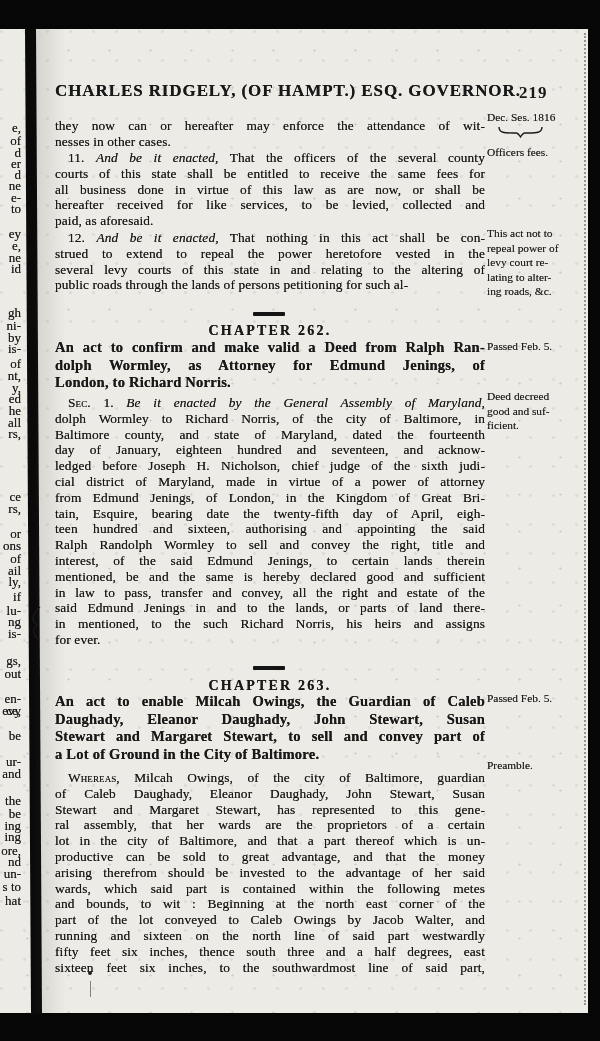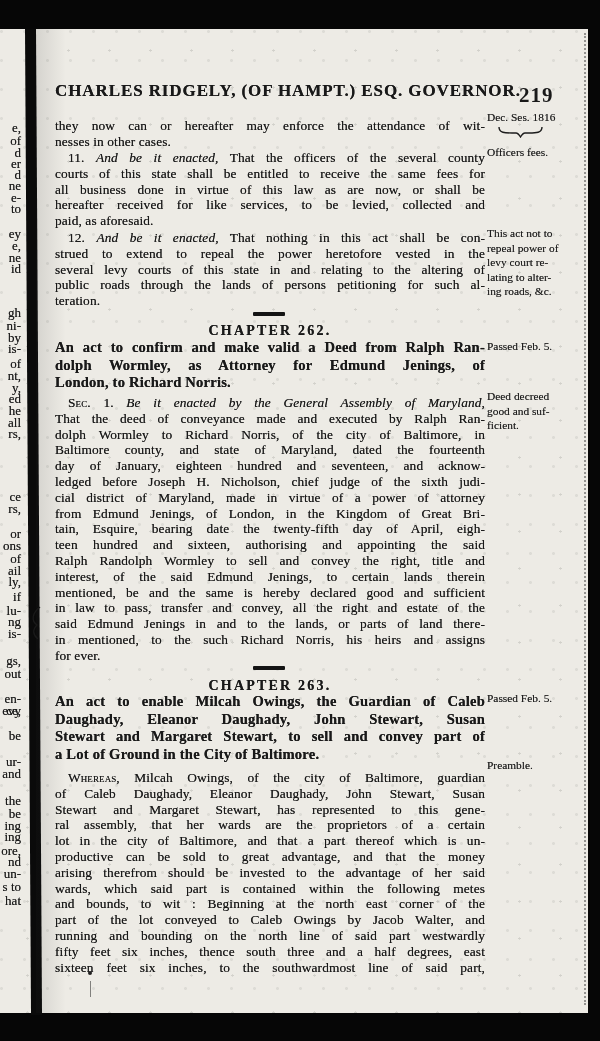--- a/index.html
+++ b/index.html
@@ -37,21 +37,21 @@
   .page-edge{position:absolute;left:584px;top:4px;width:0;height:972px;
     border-left:2px dotted rgba(40,40,40,.45);}
   .blk{position:absolute;left:55px;width:430px;}
   .mnote{position:absolute;left:487px;width:98px;font-size:11.4px;line-height:14.6px;
     color:#1d1d1d;text-shadow:0 0 .4px rgba(20,20,20,.6);}
   .mnote .lines div{margin:0;}
   .header-row{position:absolute;left:55px;top:52px;width:460px;text-align:center;}
   .htitle{font-weight:bold;font-size:17px;letter-spacing:.9px;white-space:nowrap;
     text-shadow:0 0 .5px rgba(10,10,10,.8);}
   .pagenum{position:absolute;left:519px;top:54px;width:40px;font-weight:bold;
-    font-size:21px;letter-spacing:1px;}
+    font-size:17px;letter-spacing:1px;}
   .bodytxt{font-size:13.4px;line-height:15.8px;letter-spacing:.1px;
     text-shadow:0 0 .45px rgba(25,25,25,.75);}
   .bodytxt .fl, .bodytxt .lines div{
     text-align:justify;text-align-last:justify;
   }
   .bodytxt.ragged .lines div:last-child{text-align-last:left;}
   .fl.ind{margin-left:13px;}
   .chap-rule{position:absolute;width:32px;height:3.5px;background:#141414;border-radius:1px;}
   .chap-head{position:absolute;left:55px;width:430px;text-align:center;
     font-weight:bold;font-size:14px;letter-spacing:2.2px;
@@ -164,42 +164,40 @@
   <div class="blk bodytxt ragged" style="top:201px">
     <div class="fl ind">
       <span>12.</span>
       <span class="ital">And be it enacted,</span>
       <span>That nothing in this act shall be con-</span>
     </div>
     <div class="lines">
         <div>strued to extend to repeal the power heretofore vested in the</div>
         <div>several levy courts of this state in and relating to the altering of</div>
         <div>public roads through the lands of persons petitioning for such al-</div>
-        <div>teration.</div>
       </div>
   </div>
 
   <div class="chap-rule" style="left:253px;top:283px"></div>
   <div class="chap-head" style="top:294px">CHAPTER 262.</div>
   <div class="blk acttitle ragged" style="top:310px">
     <div class="lines">
         <div>An act to confirm and make valid a Deed from Ralph Ran-</div>
         <div>dolph Wormley, as Attorney for Edmund Jenings, of</div>
         <div>London, to Richard Norris.</div>
       </div>
   </div>
 
   <div class="blk bodytxt ragged" style="top:366px">
     <div class="fl ind">
       <span class="sc">Sec. 1.</span>
       <span class="ital">Be it enacted by the General Assembly of Maryland,</span>
       <span></span>
     </div>
     <div class="lines">
-        <div>That the deed of conveyance made and executed by Ralph Ran-</div>
         <div>dolph Wormley to Richard Norris, of the city of Baltimore, in</div>
         <div>Baltimore county, and state of Maryland, dated the fourteenth</div>
         <div>day of January, eighteen hundred and seventeen, and acknow-</div>
         <div>ledged before Joseph H. Nicholson, chief judge of the sixth judi-</div>
         <div>cial district of Maryland, made in virtue of a power of attorney</div>
         <div>from Edmund Jenings, of London, in the Kingdom of Great Bri-</div>
         <div>tain, Esquire, bearing date the twenty-fifth day of April, eigh-</div>
         <div>teen hundred and sixteen, authorising and appointing the said</div>
         <div>Ralph Randolph Wormley to sell and convey the right, title and</div>
         <div>interest, of the said Edmund Jenings, to certain lands therein</div>
@@ -230,21 +228,21 @@
     <div class="lines">
         <div>of Caleb Daughady, Eleanor Daughady, John Stewart, Susan</div>
         <div>Stewart and Margaret Stewart, has represented to this gene-</div>
         <div>ral assembly, that her wards are the proprietors of a certain</div>
         <div>lot in the city of Baltimore, and that a part thereof which is un-</div>
         <div>productive can be sold to great advantage, and that the money</div>
         <div>arising therefrom should be invested to the advantage of her said</div>
         <div>wards, which said part is contained within the following metes</div>
         <div>and bounds, to wit : Beginning at the north east corner of the</div>
         <div>part of the lot conveyed to Caleb Owings by Jacob Walter, and</div>
-        <div>running and bounding on the north line of said part westwardly</div>
+        <div>running and sixteen on the north line of said part westwardly</div>
         <div>fifty feet six inches, thence south three and a half degrees, east</div>
         <div>sixteen feet six inches, to the southwardmost line of said part,</div>
       </div>
   </div>
 
   <div class="mnote" style="top:81px">Dec. Ses. 1816</div>
   <svg class="brace" style="left:497px;top:97px" width="48" height="12" viewBox="0 0 48 12">
     <path d="M2,1 C2,7 8,7 15,7 L19,7 C21,7 22,8.5 23.5,11 C25,8.5 26,7 28,7 L32,7 C39,7 45,7 45,1" fill="none" stroke="#1c1c1c" stroke-width="1.4"></path>
   </svg>
   <div class="mnote" style="top:116px">Officers fees.</div>

